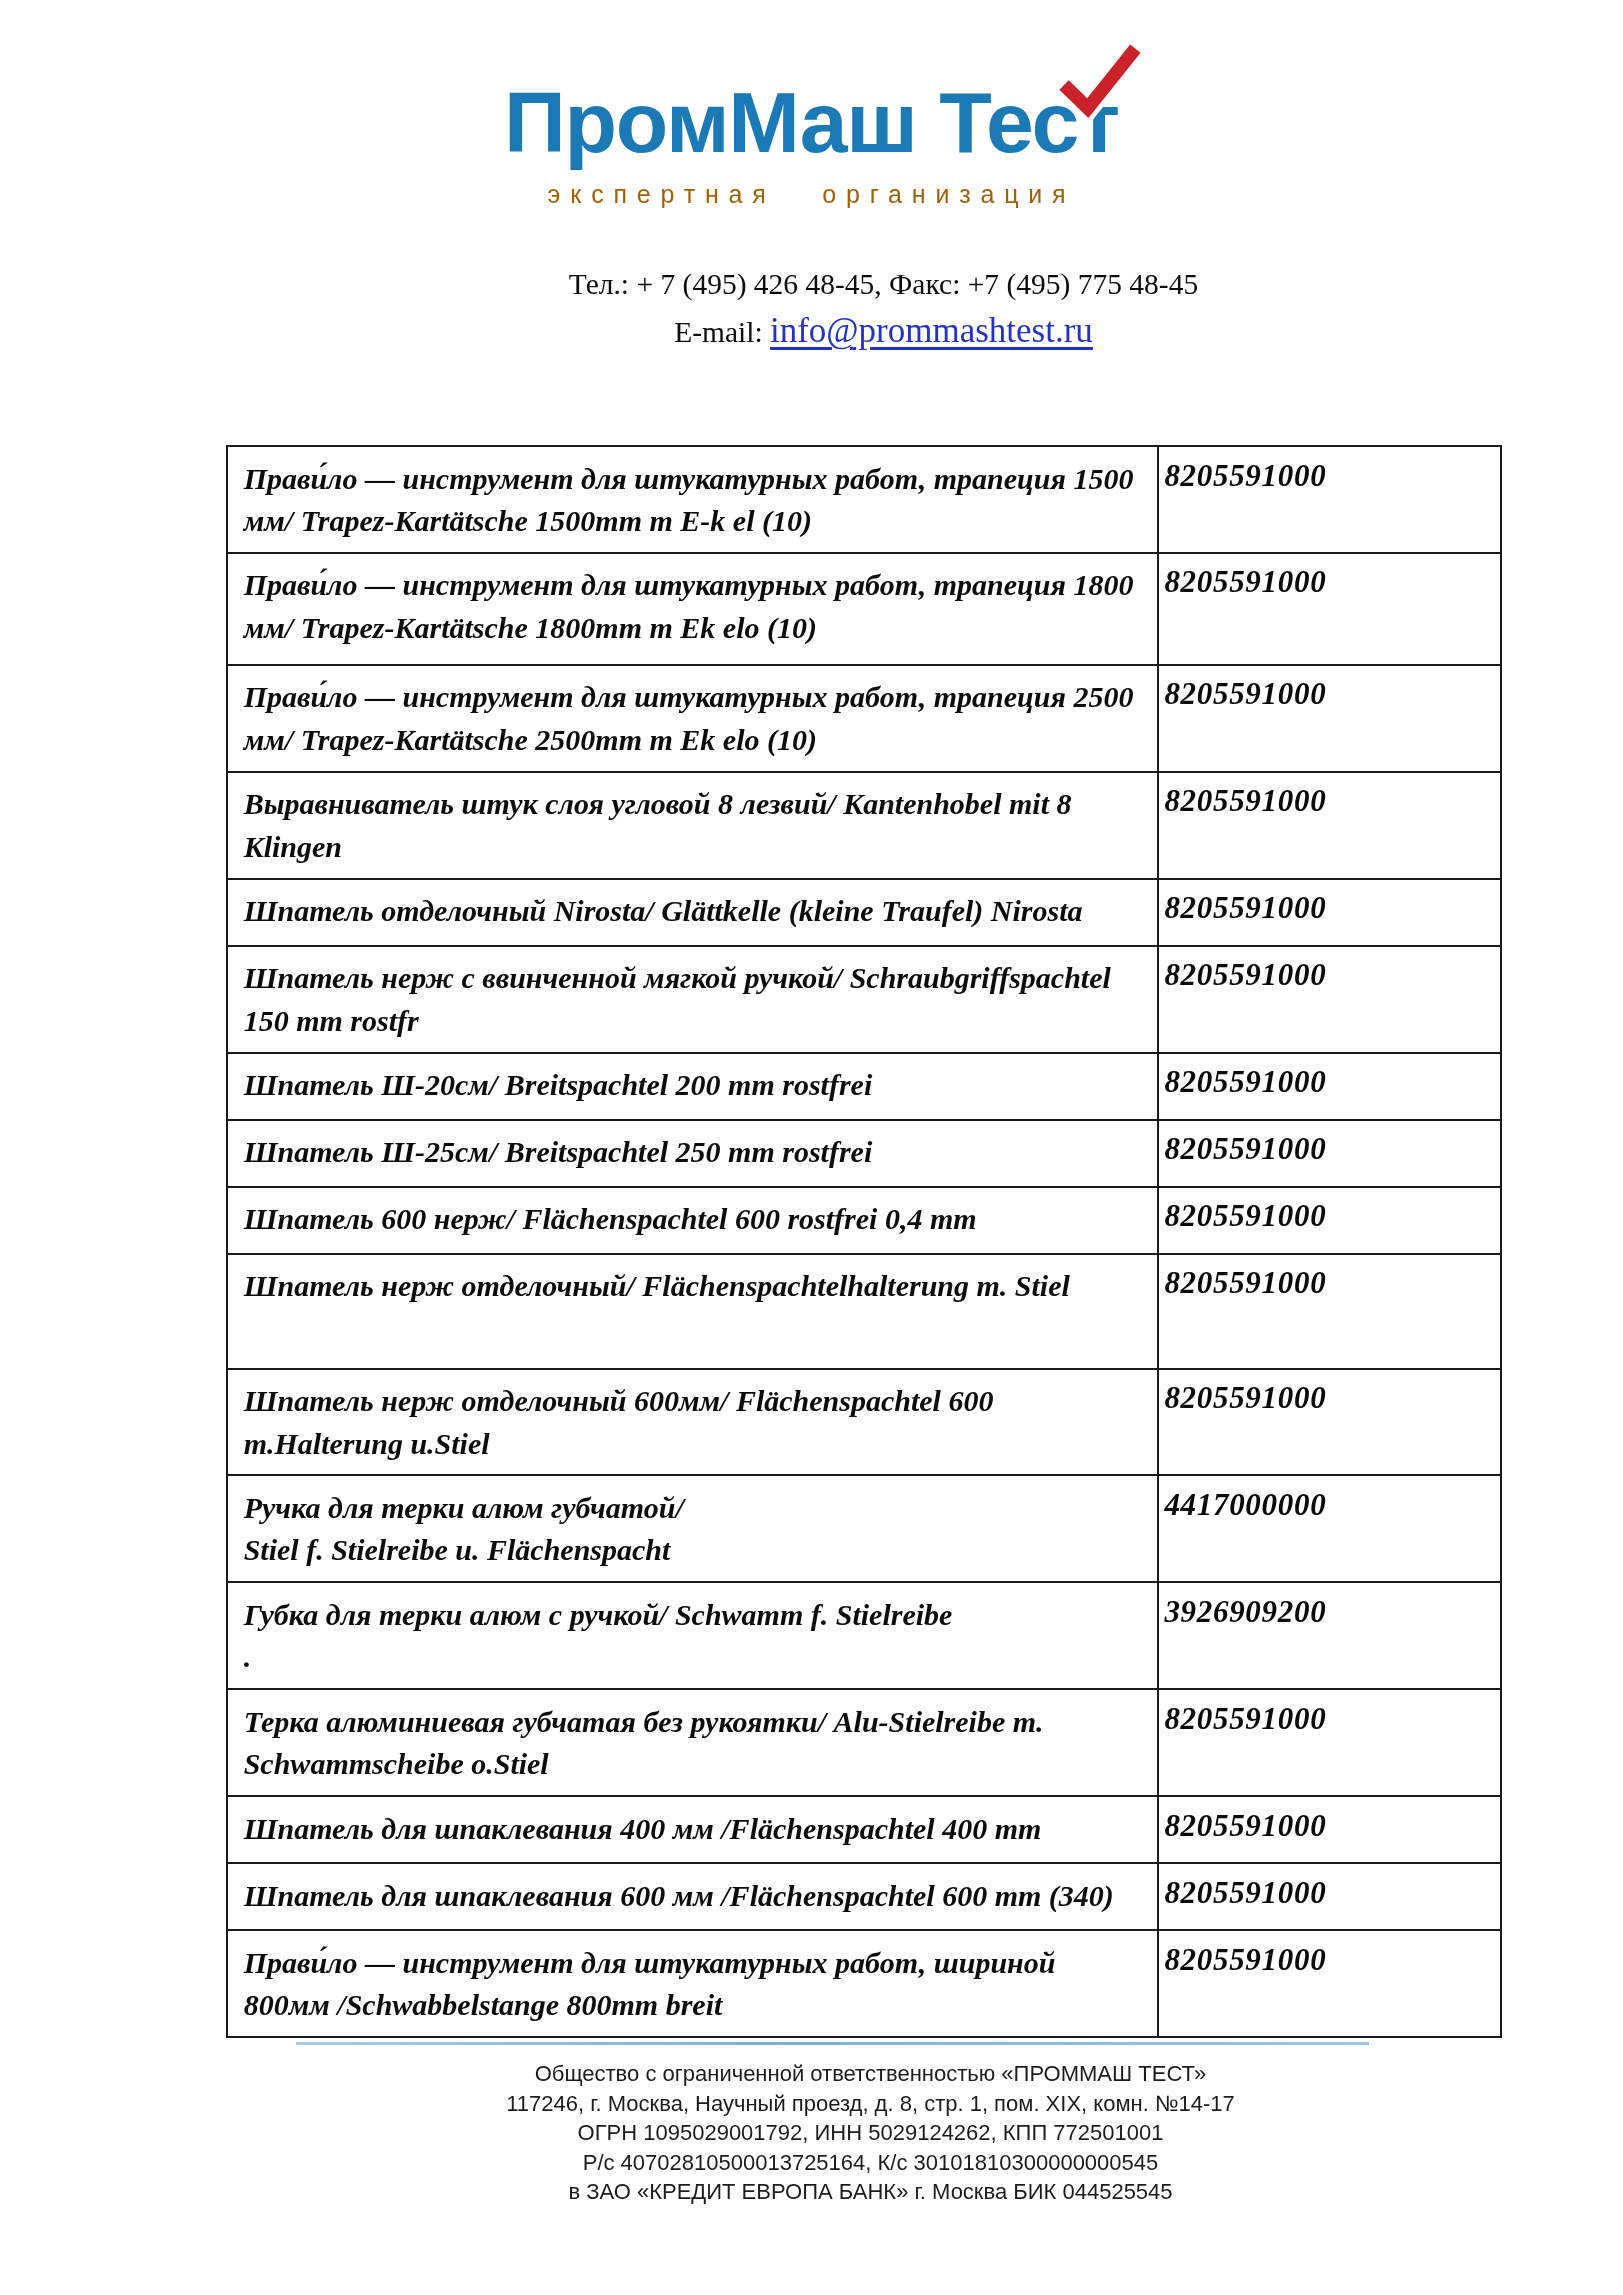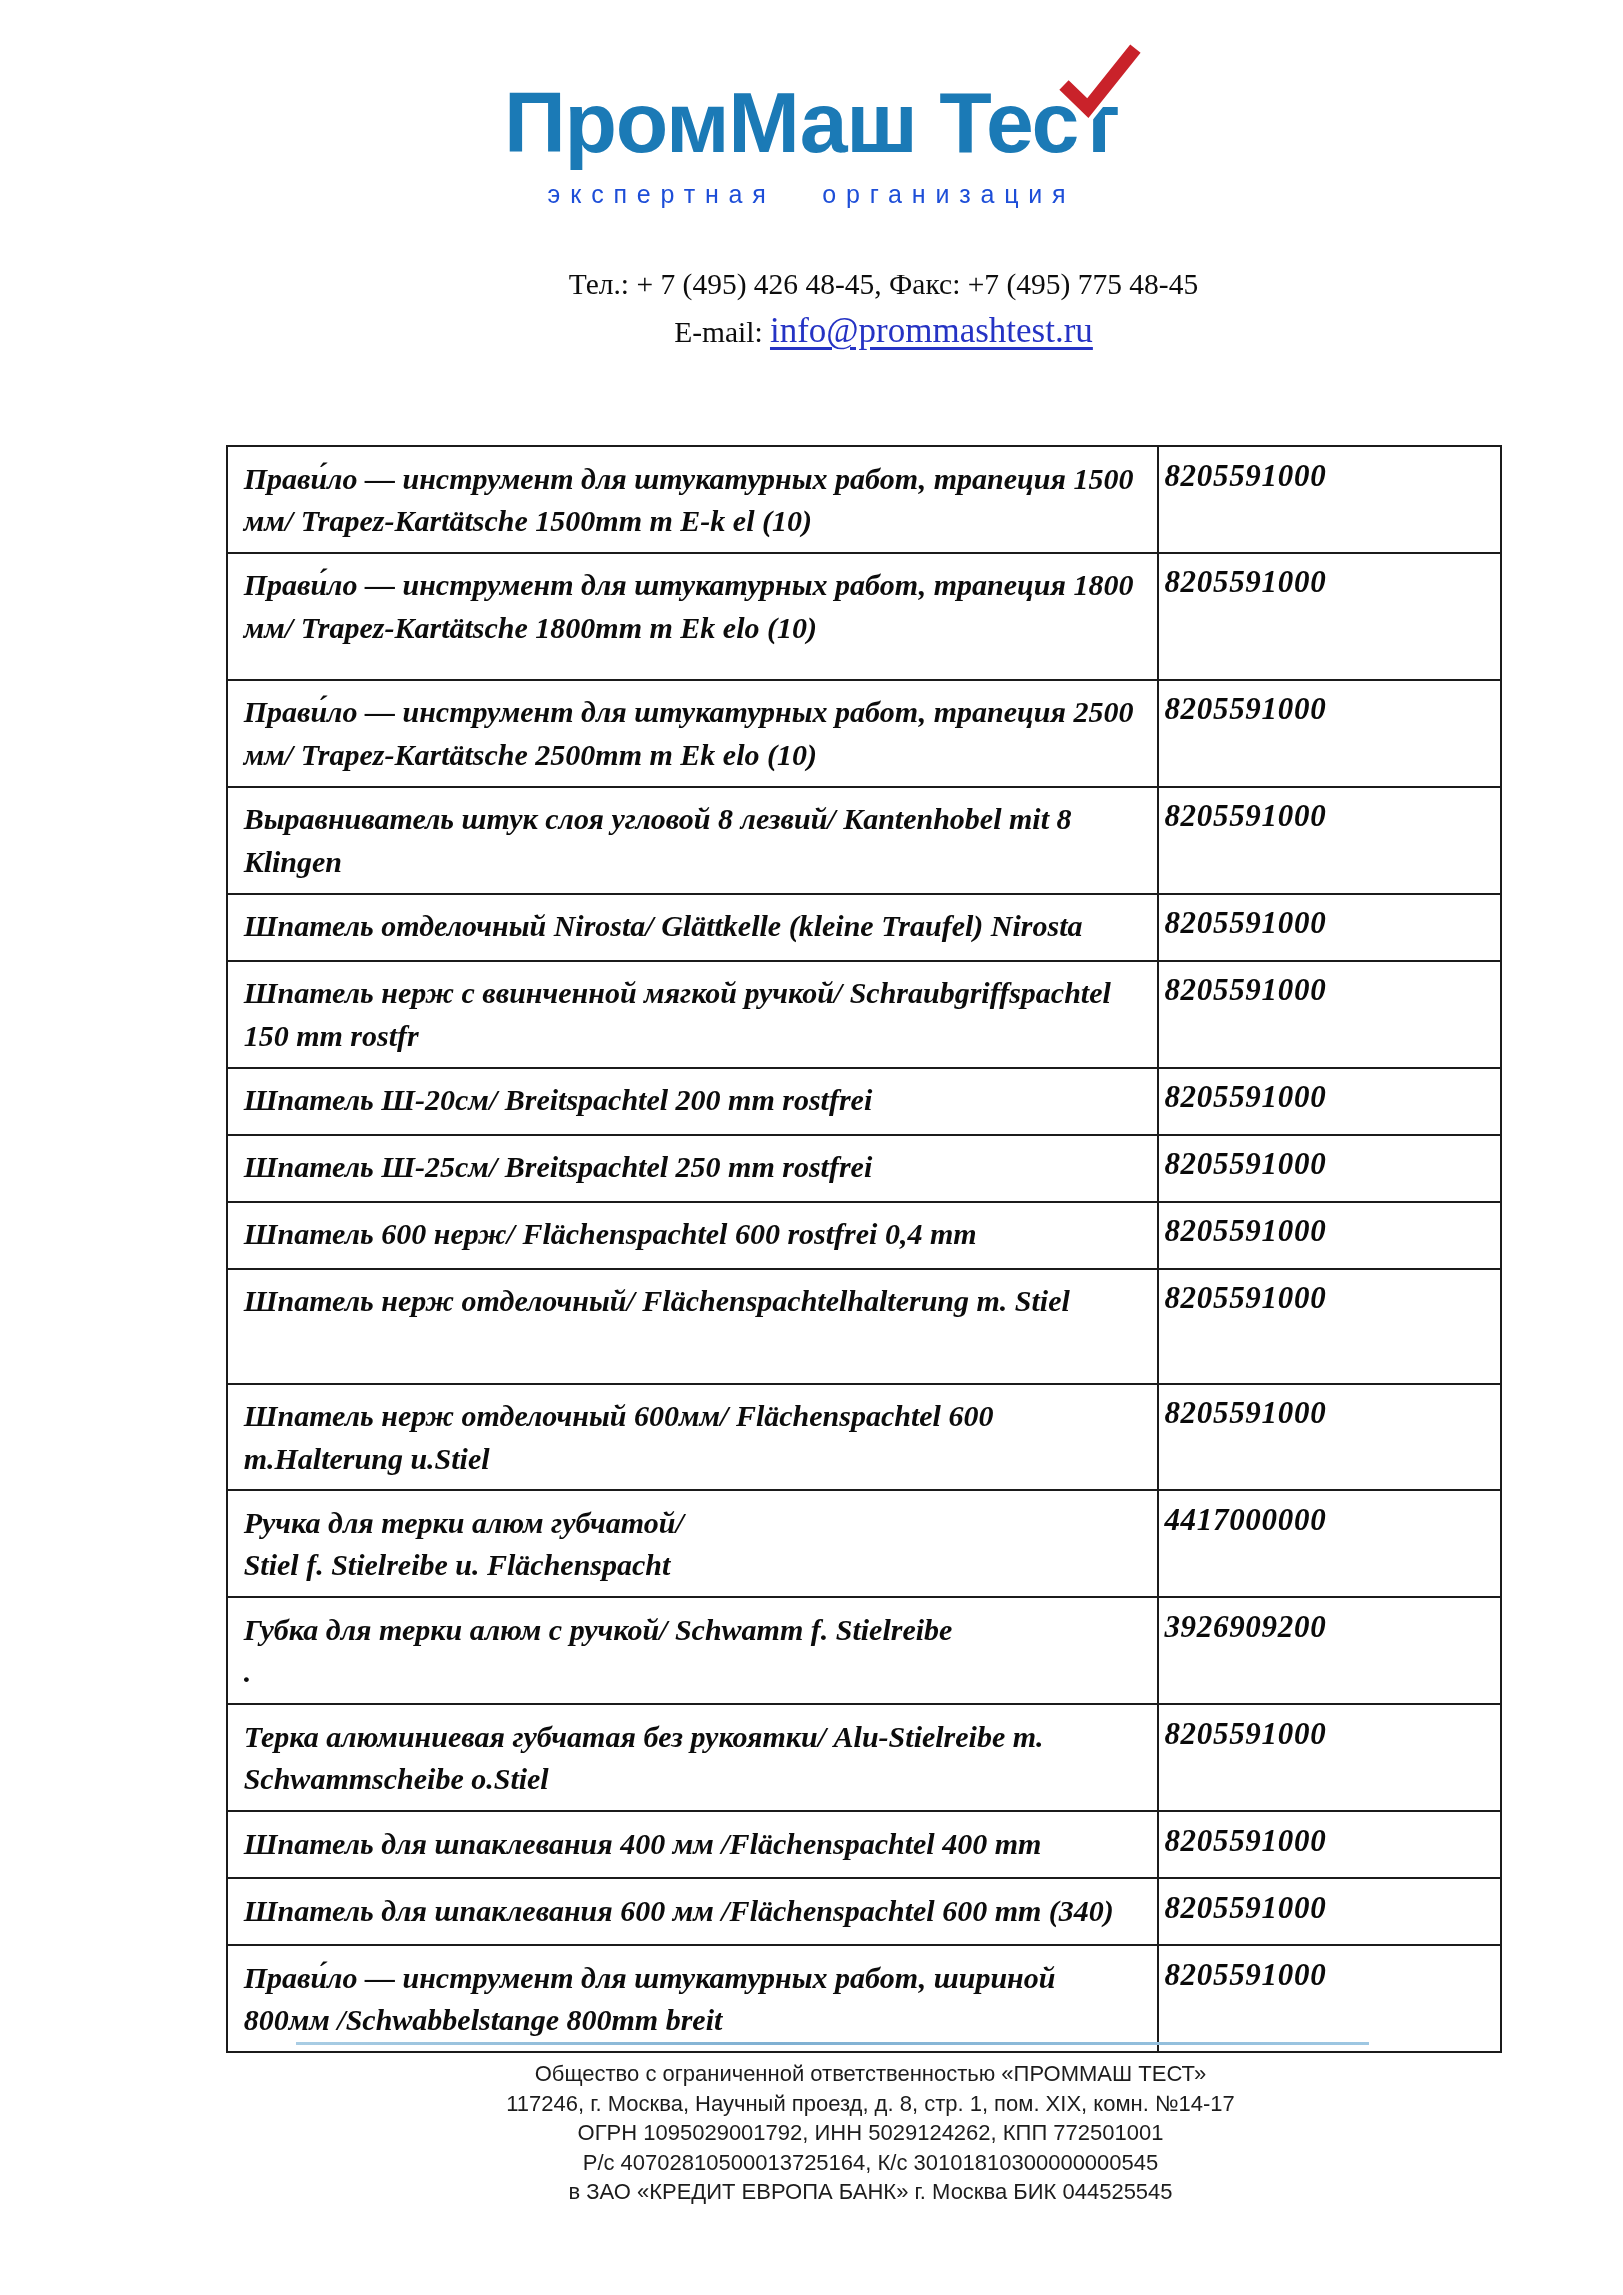--- a/index.html
+++ b/index.html
@@ -30,21 +30,21 @@
     position:absolute;
     top:-34px;
     right:-22px;
     width:84px;
     height:77px;
   }
   .logo-sub{
     margin-top:13px;
     font-family:"Liberation Sans",sans-serif;
     font-size:25px;
-    color:#1d4ed8;
+    color:#a16207;
     letter-spacing:9.8px;
     word-spacing:30px;
     white-space:nowrap;
   }
 
   
   .contact{
     position:absolute;
     top:267px;
     left:144px;
@@ -73,21 +73,21 @@
     table-layout:fixed;
   }
   .doc-table td{
     border:2px solid #1b1b1b;
     border-top-width:2.6px;
     border-bottom-width:2.6px;
     vertical-align:top;
     padding:10.5px 15.7px 9.2px 15.7px;
   }
   .doc-table tr{height:67px;}
-  .doc-table tr:nth-child(2){height:127px;border-radius:7px;}
+  .doc-table tr:nth-child(2){height:112px;border-radius:7px;}
   .doc-table tr:nth-child(4){height:86px;}
   .doc-table tr:nth-child(10){height:115px;}
   .doc-table tr:nth-child(17){height:86px;}
   td.desc{
     width:898px;
     font-family:"Liberation Serif",serif;
     font-style:italic;
     font-size:30px;
     line-height:1.42;
     white-space:pre-line;

